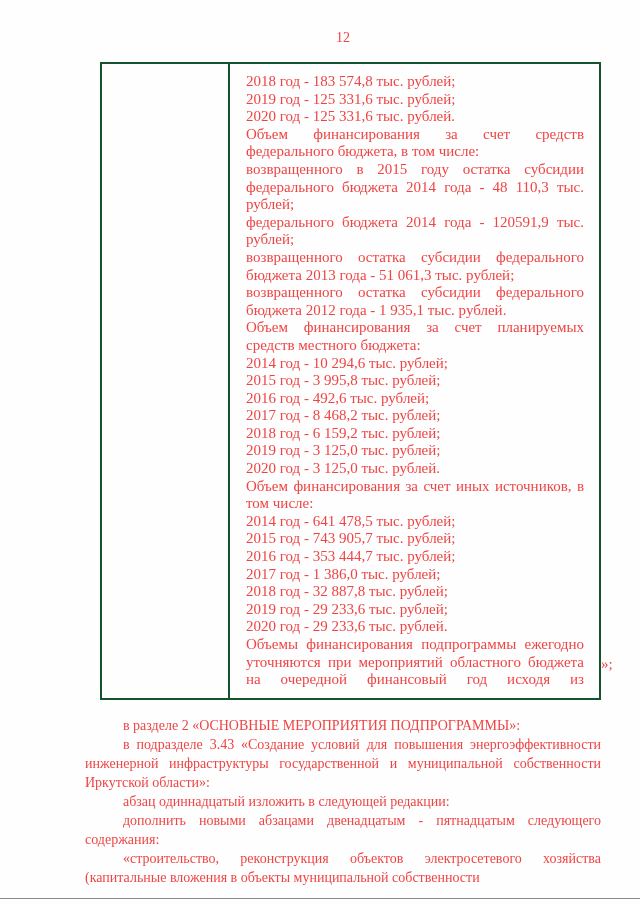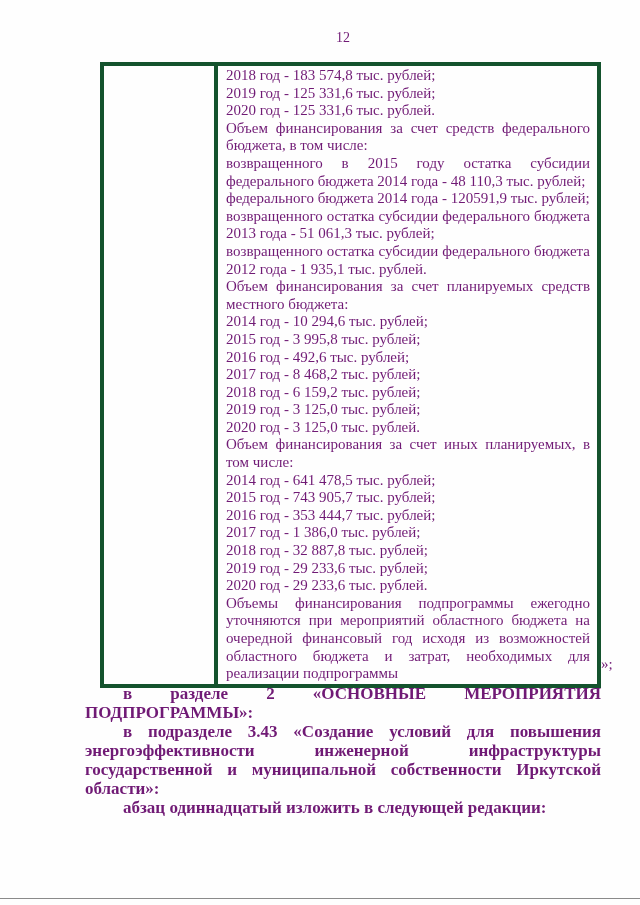--- a/index.html
+++ b/index.html
@@ -5,21 +5,21 @@
   html, body {
     margin: 0;
     padding: 0;
     background: #ffffff;
   }
   .page {
     position: relative;
     width: 640px;
     height: 905px;
     background: #fefefe;
-    color: #701a75;
+    color: #ef4444;
     font-family: "Liberation Serif", "DejaVu Serif", serif;
     overflow: hidden;
   }
   .page-number {
     position: absolute;
     top: 30px;
     left: 85px;
     width: 516px;
     text-align: center;
     font-size: 14px;
@@ -29,23 +29,23 @@
     position: absolute;
     top: 62px;
     left: 100px;
     width: 501px;
     border-collapse: collapse;
     table-layout: fixed;
     border: 1px solid #000;
     border-left: 2px solid #000;
   }
   table.doc-table td {
-    border: 4px solid #14532d;
+    border: 2px solid #14532d;
     vertical-align: top;
-    padding: 0;
+    padding: 8px;
   }
   td.cell-left { width: 110px; }
   .cell-inner {
     height: 617px;
     overflow: hidden;
     padding: 1px 7px 0 8px;
     font-size: 15px;
     line-height: 17.6px;
   }
   .cell-inner p {
@@ -54,26 +54,25 @@
   }
   .after-table-mark {
     position: absolute;
     left: 601px;
     top: 656px;
     font-size: 15px;
     line-height: 17.6px;
   }
   .body-text {
     position: absolute;
-    top: 684px;
+    top: 716px;
     left: 85px;
     width: 516px;
-    font-size: 17px;
+    font-size: 14px;
     line-height: 19px;
-    font-weight: bold;
   }
   .body-text p {
     margin: 0;
     text-align: justify;
     text-indent: 38px;
   }
   .bottom-edge {
     position: absolute;
     left: 0;
     right: 0;
@@ -104,38 +103,40 @@
             <p>возвращенного остатка субсидии федерального бюджета 2013 года - 51&nbsp;061,3 тыс. рублей;</p>
             <p>возвращенного остатка субсидии федерального бюджета 2012 года - 1&nbsp;935,1 тыс. рублей.</p>
             <p>Объем финансирования за счет планируемых средств местного бюджета:</p>
             <p>2014 год - 10&nbsp;294,6 тыс. рублей;</p>
             <p>2015 год - 3&nbsp;995,8 тыс. рублей;</p>
             <p>2016 год - 492,6 тыс. рублей;</p>
             <p>2017 год - 8&nbsp;468,2 тыс. рублей;</p>
             <p>2018 год - 6&nbsp;159,2 тыс. рублей;</p>
             <p>2019 год - 3&nbsp;125,0 тыс. рублей;</p>
             <p>2020 год - 3&nbsp;125,0 тыс. рублей.</p>
-            <p>Объем финансирования за счет иных планируемых, в том числе:</p>
+            <p>Объем финансирования за счет иных источников, в том числе:</p>
             <p>2014 год - 641&nbsp;478,5 тыс. рублей;</p>
             <p>2015 год - 743&nbsp;905,7 тыс. рублей;</p>
             <p>2016 год - 353&nbsp;444,7 тыс. рублей;</p>
             <p>2017 год - 1&nbsp;386,0 тыс. рублей;</p>
             <p>2018 год - 32&nbsp;887,8 тыс. рублей;</p>
             <p>2019 год - 29&nbsp;233,6 тыс. рублей;</p>
             <p>2020 год - 29&nbsp;233,6 тыс. рублей.</p>
             <p>Объемы финансирования подпрограммы ежегодно уточняются при мероприятий областного бюджета на очередной финансовый год исходя из возможностей областного бюджета и затрат, необходимых для реализации подпрограммы</p>
           </div>
         </td>
       </tr>
     </tbody>
   </table>
 
   <div class="after-table-mark">»;</div>
 
   <div class="body-text">
     <p>в разделе 2 «ОСНОВНЫЕ МЕРОПРИЯТИЯ ПОДПРОГРАММЫ»:</p>
     <p>в подразделе 3.43 «Создание условий для повышения энергоэффективности инженерной инфраструктуры государственной и муниципальной собственности Иркутской области»:</p>
     <p>абзац одиннадцатый изложить в следующей редакции:</p>
+    <p>дополнить новыми абзацами двенадцатым - пятнадцатым следующего содержания:</p>
+    <p>«строительство, реконструкция объектов электросетевого хозяйства (капитальные вложения в объекты муниципальной собственности</p>
   </div>
 
   <div class="bottom-edge"></div>
 
 </div>
 
 </body></html>

